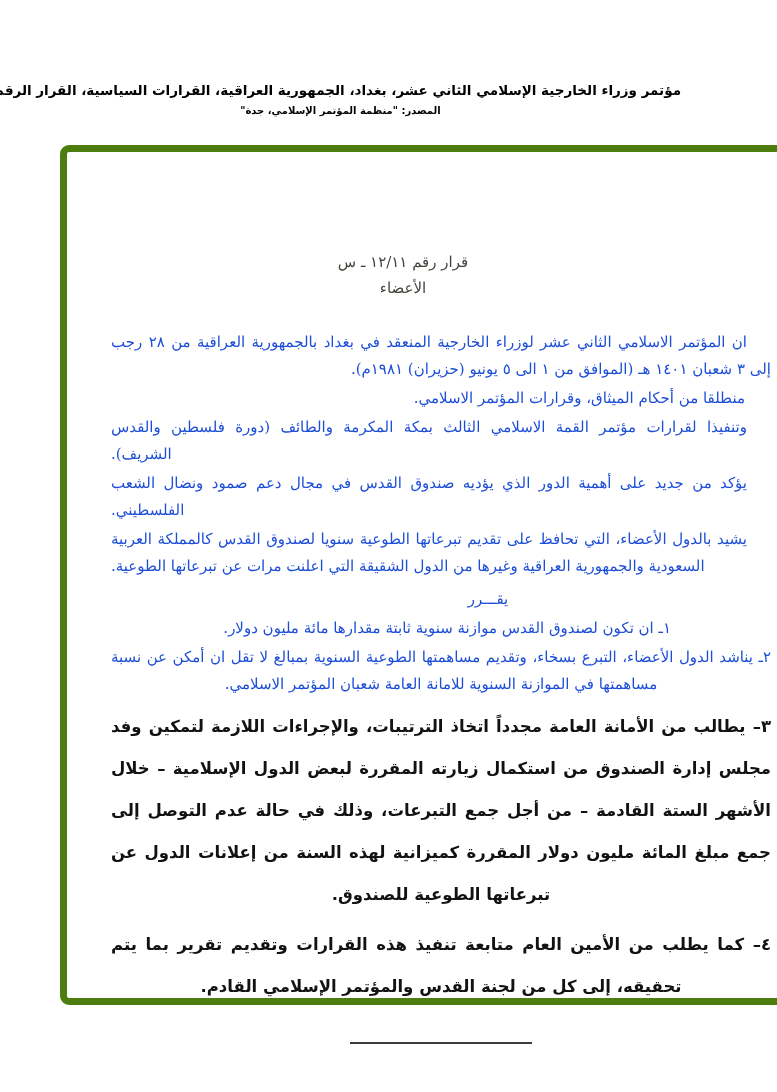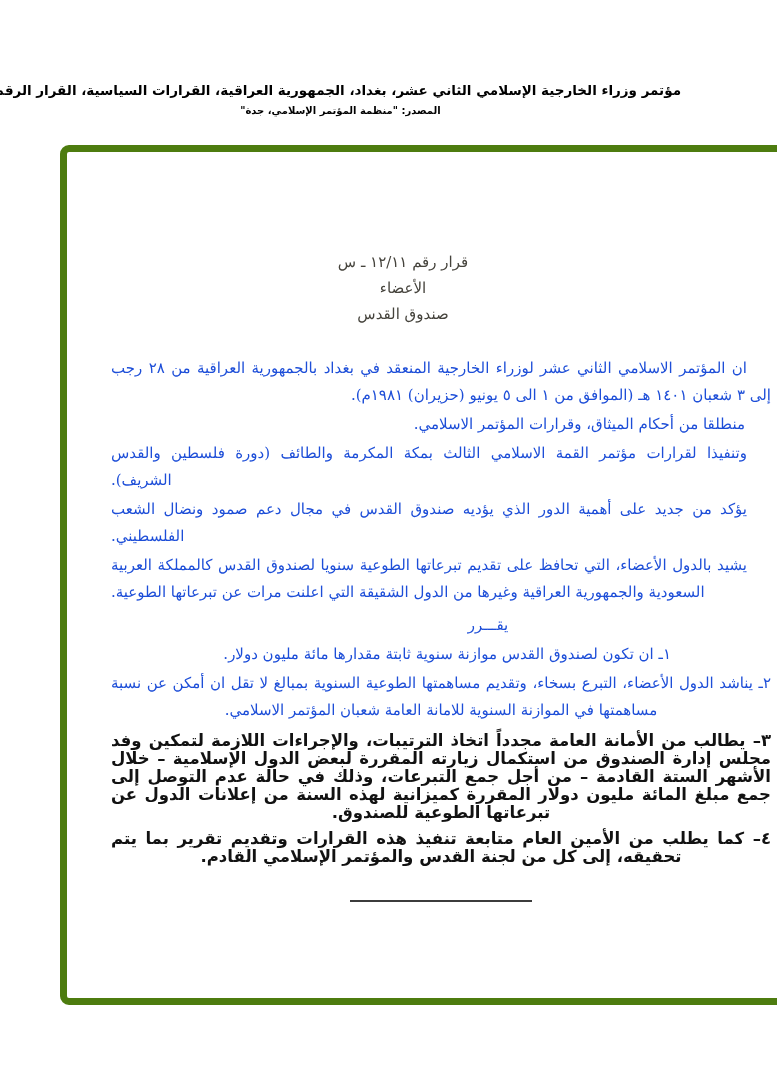--- a/index.html
+++ b/index.html
@@ -99,21 +99,21 @@
     text-align: justify;
     text-align-last: center;
   }
 
   
   .bold-item {
     font-family: "DejaVu Sans", sans-serif;
     font-weight: 700;
     color: #121212;
     font-size: 16.5px;
-    line-height: 18px;
+    line-height: 42px;
     margin: 8px 0 0 0;
     text-align: justify;
     text-align-last: center;
   }
 
   
   .end-rule {
     width: 182px;
     height: 0;
     border-top: 2px solid #3c3c3c;
@@ -129,21 +129,20 @@
     <div class="header-line">مؤتمر وزراء الخارجية الإسلامي الثاني عشر، بغداد، الجمهورية العراقية، القرارات السياسية، القرار الرقم ١٢/١١- س</div>
     <div class="source-line">المصدر: "منظمة المؤتمر الإسلامي، جدة"</div>
   </div>
 
   <div class="green-box">
     <div class="content">
 
       <div class="title-block">
         <div>قرار رقم ١٢/١١ ـ س</div>
         <div>الأعضاء</div>
-        <div>صندوق القدس</div>
       </div>
 
       <p class="scan p-indent">ان المؤتمر الاسلامي الثاني عشر لوزراء الخارجية المنعقد في بغداد بالجمهورية العراقية من ٢٨ رجب إلى ٣ شعبان ١٤٠١ هـ (الموافق من ١ الى ٥ يونيو (حزيران) ١٩٨١م).</p>
 
       <p class="scan single">منطلقا من أحكام الميثاق، وقرارات المؤتمر الاسلامي.</p>
 
       <p class="scan p-indent last-left">وتنفيذا لقرارات مؤتمر القمة الاسلامي الثالث بمكة المكرمة والطائف (دورة فلسطين والقدس الشريف).</p>
 
       <p class="scan p-indent last-left">يؤكد من جديد على أهمية الدور الذي يؤديه صندوق القدس في مجال دعم صمود ونضال الشعب الفلسطيني.</p>
 

